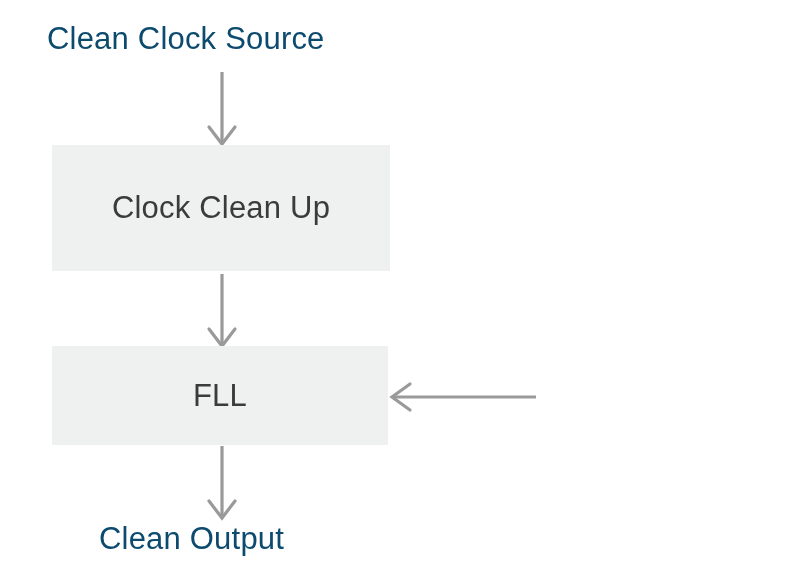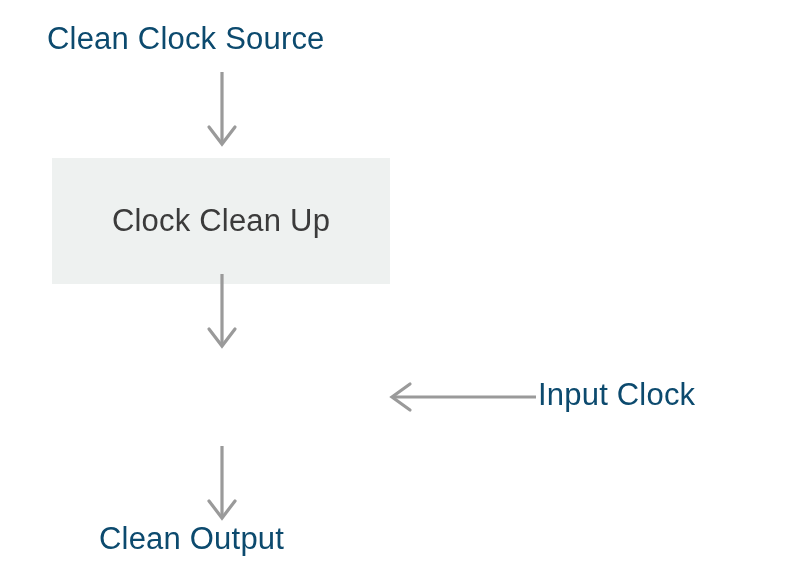--- a/index.html
+++ b/index.html
@@ -20,21 +20,20 @@
   .node-box {
     position: absolute;
     background: #eef1f0;
     display: flex;
     align-items: center;
     justify-content: center;
     text-align: left;
     color: #3b3b3b;
     line-height: 1.22;
     letter-spacing: 0.2px;
-    margin-top: 13px;
   }
   #box-clock-cleanup {
     left: 52px;
     top: 145px;
     width: 338px;
     height: 126px;
     font-size: 31px;
   }
   #box-fll {
     left: 52px;
@@ -92,27 +91,29 @@
     <span class="node-label">
       <span>Clock Clean Up</span><br>
     </span>
   </div>
 
   <svg class="arrow-svg" id="arrow-cleanup-to-fll" viewBox="0 0 52 76">
     <line x1="26" y1="0" x2="26" y2="70" stroke="#9a9a9a" stroke-width="3.2"></line>
     <polyline points="13,55 26,72 39,55" fill="none" stroke="#9a9a9a" stroke-width="3.2" stroke-linecap="round" stroke-linejoin="miter"></polyline>
   </svg>
 
+  <div class="node-box" id="box-fll">
+    <span class="node-label">FLL</span>
+  </div>
 
   <svg class="arrow-svg" id="arrow-input-to-fll" viewBox="0 0 148 34">
     <line x1="148" y1="17" x2="6" y2="17" stroke="#9a9a9a" stroke-width="3.2"></line>
     <polyline points="22,4 4,17 22,30" fill="none" stroke="#9a9a9a" stroke-width="3.2" stroke-linecap="round" stroke-linejoin="miter"></polyline>
   </svg>
 
-  <div class="free-label" id="label-input-clock">Input Clock</div>
 
   <svg class="arrow-svg" id="arrow-fll-to-output" viewBox="0 0 52 76">
     <line x1="26" y1="0" x2="26" y2="70" stroke="#9a9a9a" stroke-width="3.2"></line>
     <polyline points="13,55 26,72 39,55" fill="none" stroke="#9a9a9a" stroke-width="3.2" stroke-linecap="round" stroke-linejoin="miter"></polyline>
   </svg>
 
   <div class="free-label" id="label-clean-output">Clean Output</div>
 
 </div>
 

